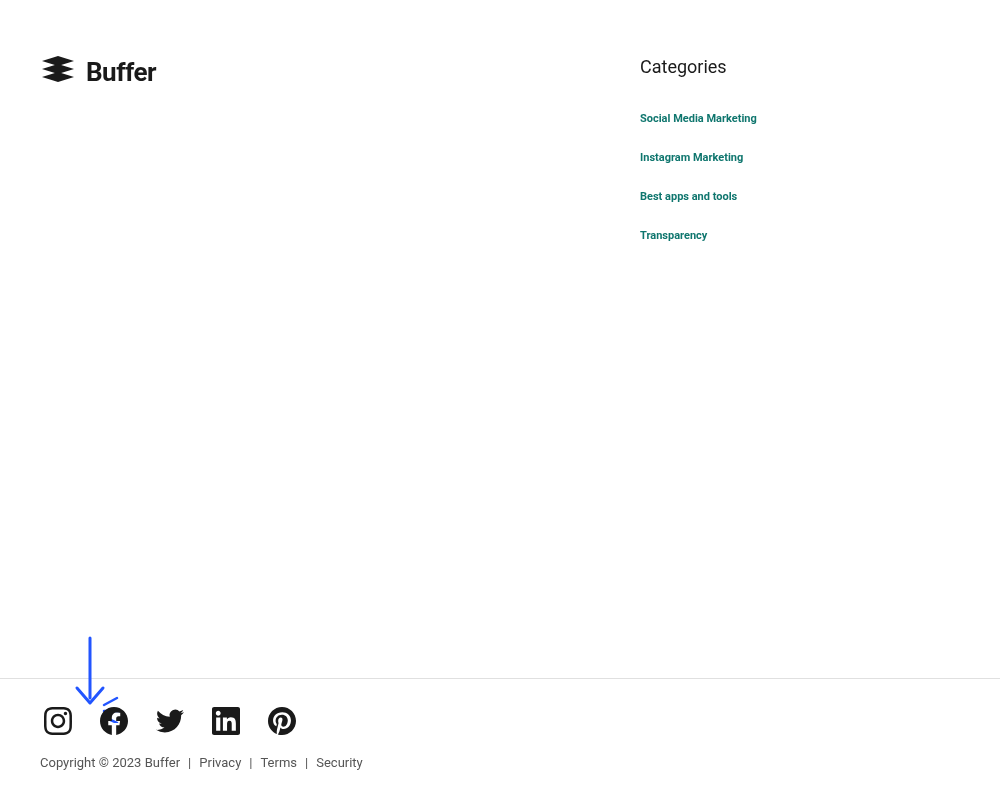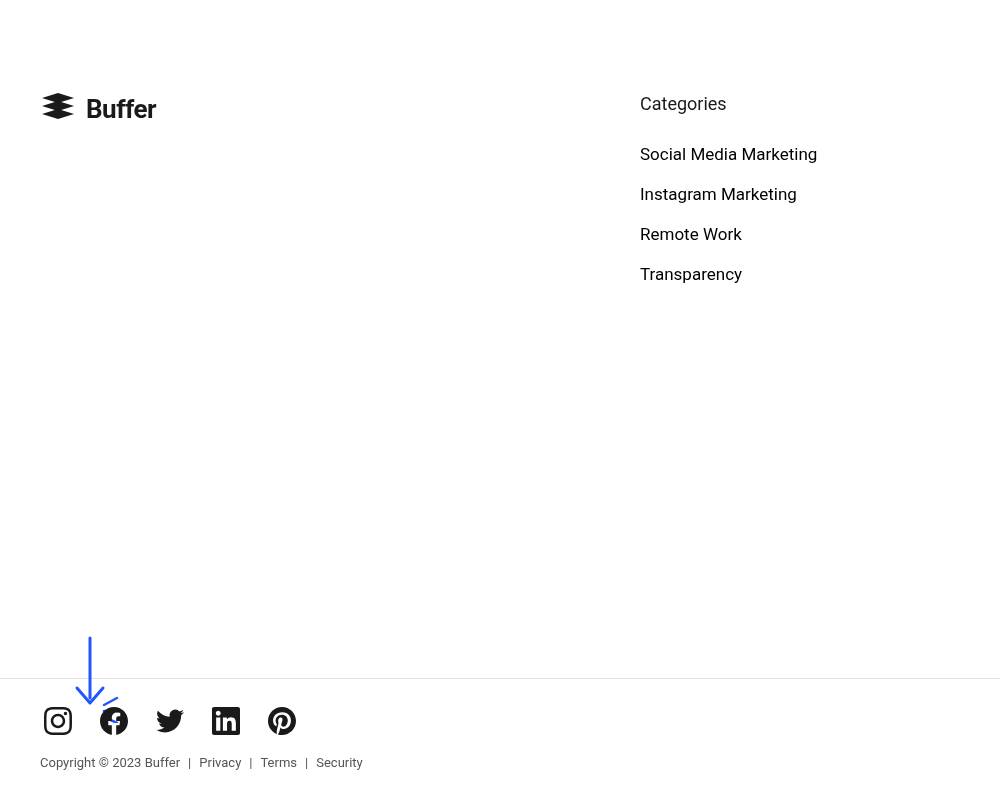--- a/index.html
+++ b/index.html
@@ -23,21 +23,21 @@
       width: 1000px;
       min-height: 800px;
       background: #ffffff;
       display: flex;
       flex-direction: column;
     }
 
     .main-content {
       flex: 1;
       display: flex;
-      padding: 93px 40px 40px 40px;
+      padding: 56px 40px 40px 40px;
       position: relative;
     }
 
     .left-section {
       flex: 1;
       display: flex;
       flex-direction: column;
       justify-content: flex-start;
     }
 
@@ -72,24 +72,24 @@
       display: flex;
       flex-direction: column;
       gap: 0;
     }
 
     .category-item {
       padding: 10px 0;
     }
 
     .category-item a {
-      font-size: 17px;
-      color: #000000;
+      font-size: 11px;
+      color: #0f766e;
       text-decoration: none;
-      font-weight: 400;
+      font-weight: 700;
     }
 
     .footer-section {
       border-top: 1px solid #e0e0e0;
       padding: 24px 40px 30px 40px;
     }
 
     .social-icons {
       display: flex;
       align-items: center;
@@ -172,21 +172,21 @@
     <div class="right-section">
       <h3 class="categories-title">Categories</h3>
       <ul class="category-list">
         <li class="category-item">
           <a href="#">Social Media Marketing</a>
         </li>
         <li class="category-item">
           <a href="#">Instagram Marketing</a>
         </li>
         <li class="category-item">
-          <a href="#">Remote Work</a>
+          <a href="#">Best apps and tools</a>
         </li>
         <li class="category-item">
           <a href="#">Transparency</a>
         </li>
       </ul>
     </div>
   </div>
 
   <div class="footer-section">
     <div class="social-icons-wrapper">

